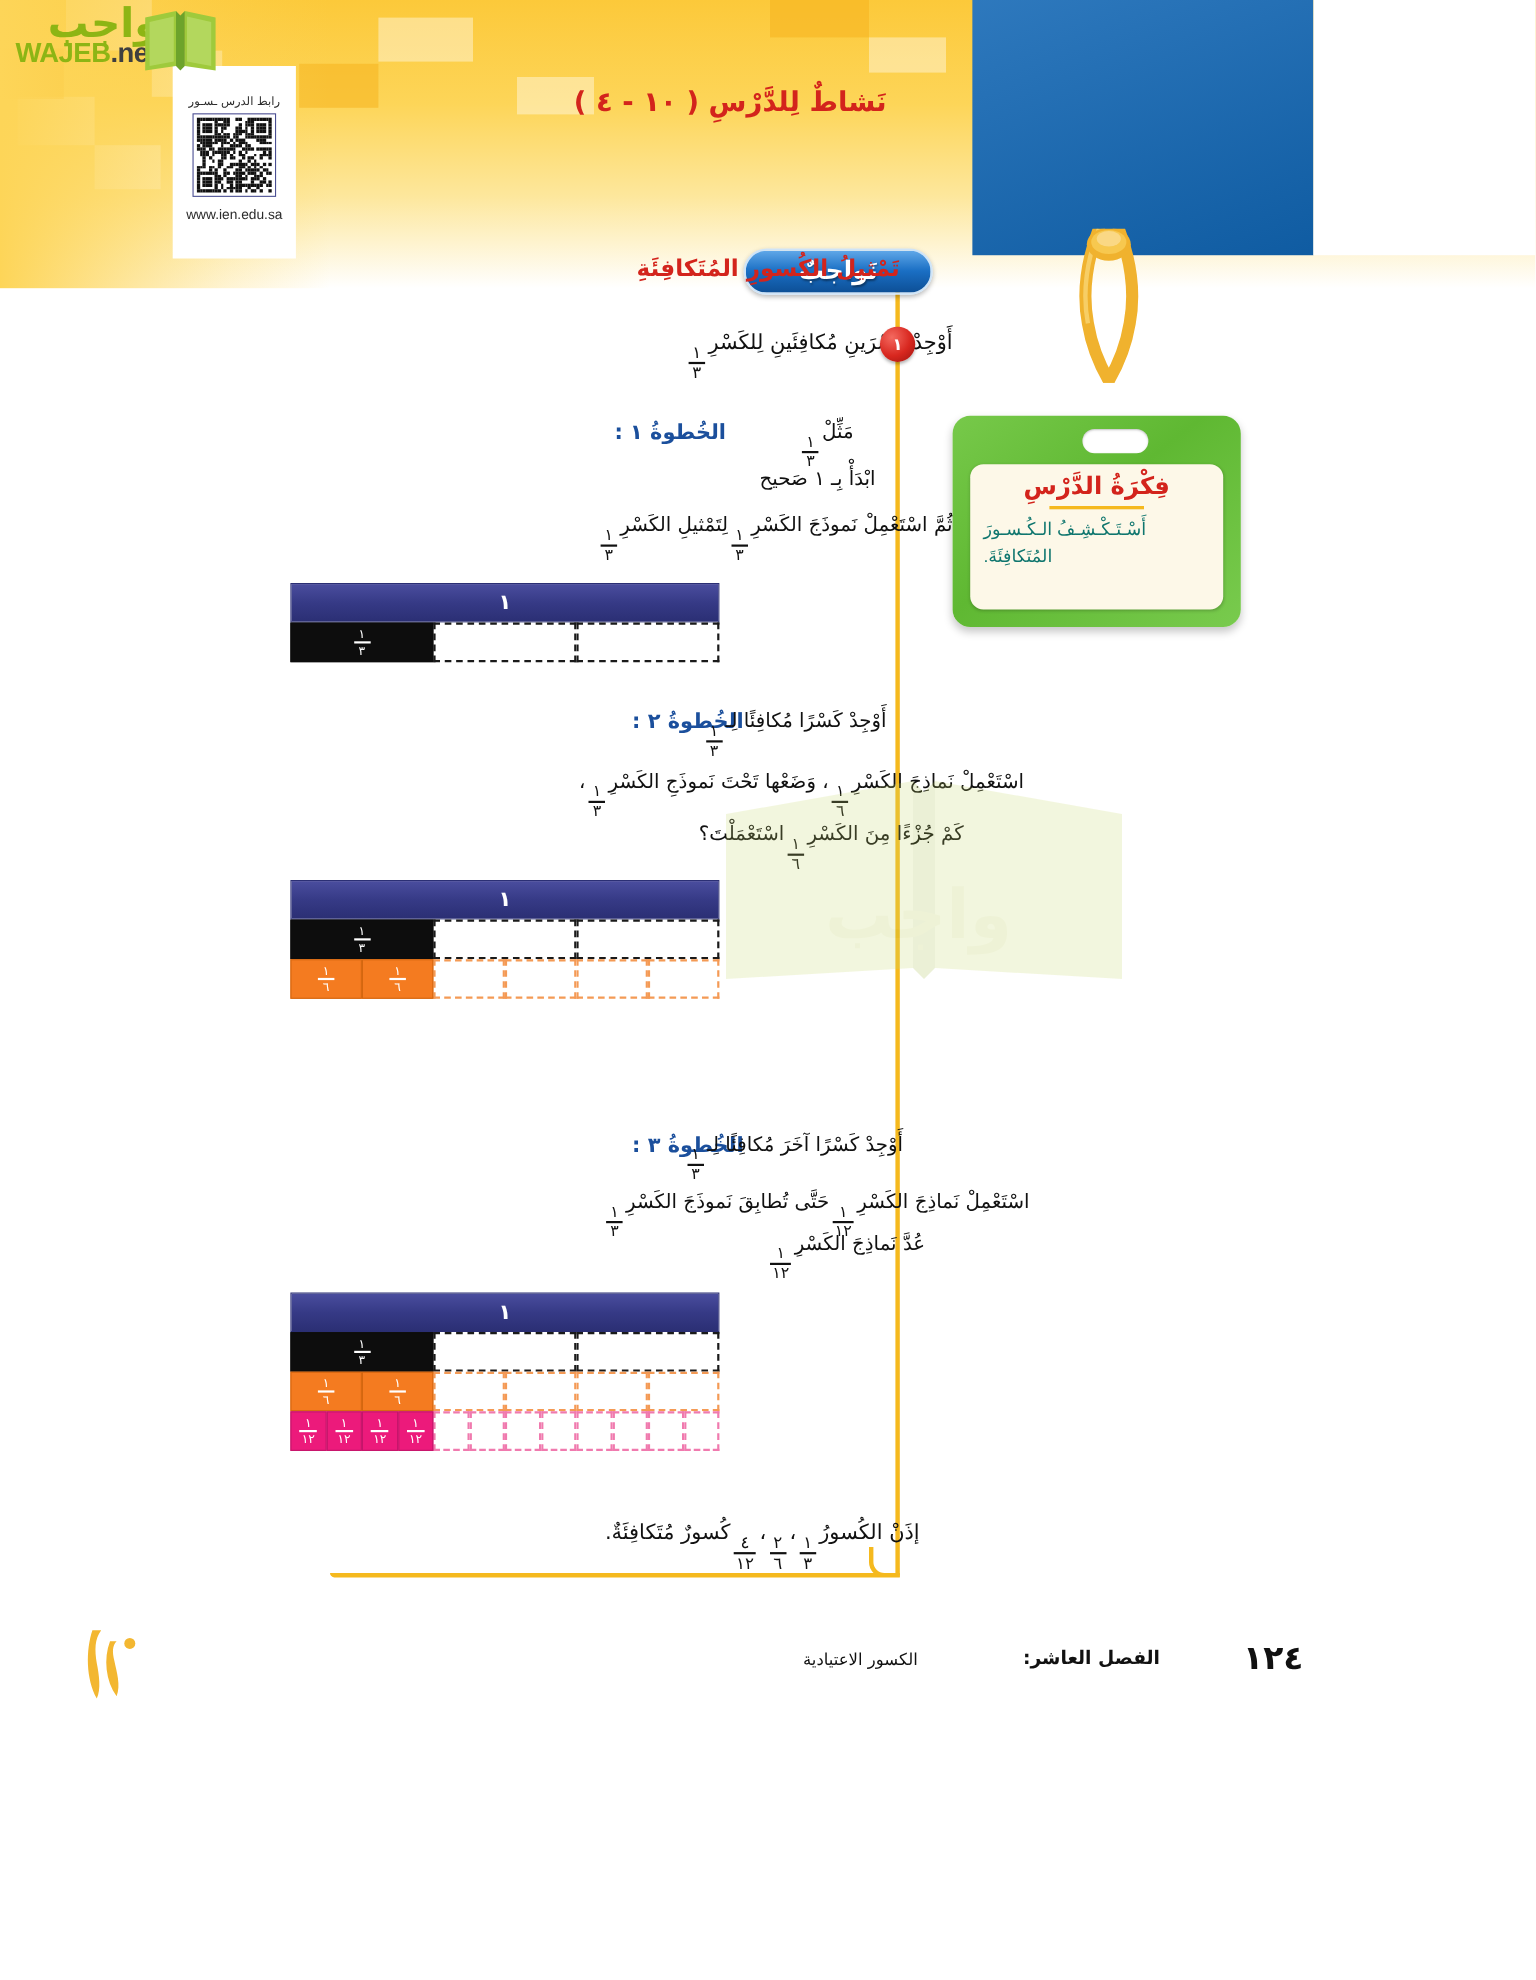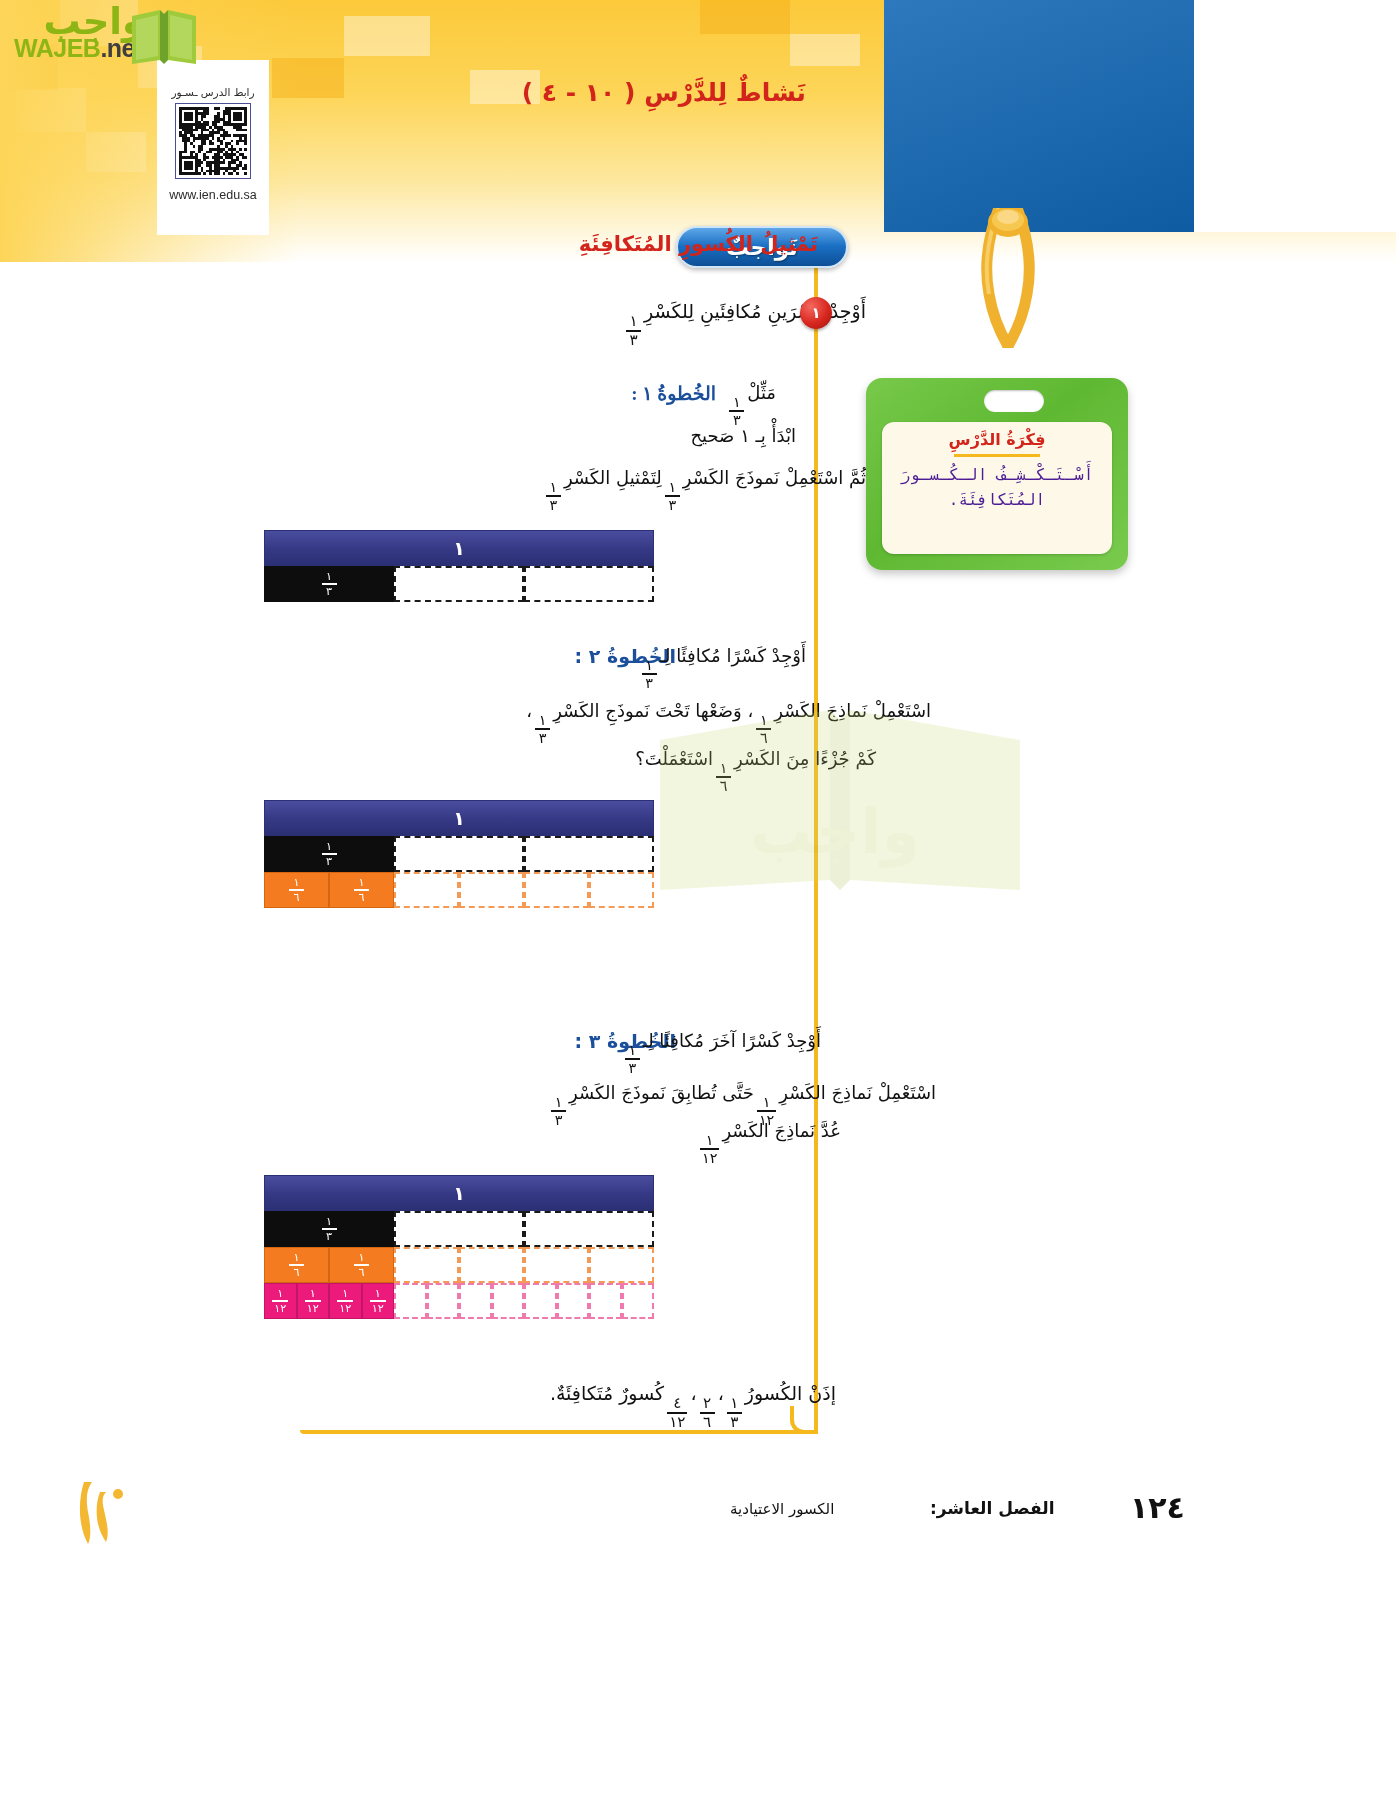--- a/index.html
+++ b/index.html
@@ -132,27 +132,27 @@
   .greencard .notch{
     position:absolute;left:118px;top:12px;width:60px;height:22px;border-radius:11px;
     background:#fff;box-shadow:inset 0 1px 2px rgba(0,0,0,.25);
   }
   .greencard .inner{
     position:absolute;left:16px;top:44px;width:230px;height:132px;border-radius:12px;
     background:#fdf8e8;box-shadow:0 1px 3px rgba(0,0,0,.2);padding:8px 12px 6px;
     text-align:center;
   }
   .gc-title{
-    font-family:"DejaVu Sans",sans-serif;font-size:16px;font-weight:bold;color:#d3241c;
+    font-family:"DejaVu Sans",sans-serif;font-size:22px;font-weight:bold;color:#d3241c;
     padding-bottom:2px;
   }
   .gc-ul{width:86px;height:3px;background:#f5b91e;margin:3px auto 7px;}
   .gc-body{
-    font-family:Liberation Mono, monospace;font-size:16px;color:#4c1d95;line-height:1.55;
-    text-align:center;letter-spacing:.5px;
+    font-family:Liberation Sans, sans-serif;font-size:16px;color:#0f766e;line-height:1.55;
+    text-align:left;letter-spacing:.5px;
   }
 
   
   .intro{
     position:absolute;right:530px;top:300px;
     font-family:"DejaVu Sans",sans-serif;font-size:19px;color:#111;white-space:nowrap;
   }
   .steplbl{
     position:absolute;font-family:"DejaVu Sans",sans-serif;font-size:19px;font-weight:bold;
     color:#1b4f9c;white-space:nowrap;
@@ -673,21 +673,21 @@
     </svg>
     <div class="wtxt">واجب</div>
   </div>
 
   <div id="content">
       <div class="intro">أَوْجِدْ كَسْرَينِ مُكافِئَينِ لِلكَسْرِ<span class="frac">
           <span class="n">١</span>
           <span class="bar"></span>
           <span class="d">٣</span>
         </span></div>
-      <div class="steplbl" style="top: 382px; right: 680px; font-family: Liberation Serif, serif;">الخُطوةُ ١ :</div>
+      <div class="steplbl" style="top: 382px; right: 736px;">الخُطوةُ ١ :</div>
       <div class="ptext" style="top: 382px; right: 620px;"><span>مَثِّلْ</span><span class="frac">
           <span class="n">١</span>
           <span class="bar"></span>
           <span class="d">٣</span>
         </span></div>
       <div class="ptext" style="top: 425px; right: 600px;"><span>ابْدَأْ بِـ ١ صَحيح</span></div>
       <div class="ptext" style="top: 467px; right: 530px;"><span>ثُمَّ اسْتَعْمِلْ نَموذَجَ الكَسْرِ</span><span class="frac">
           <span class="n">١</span>
           <span class="bar"></span>
           <span class="d">٣</span>

